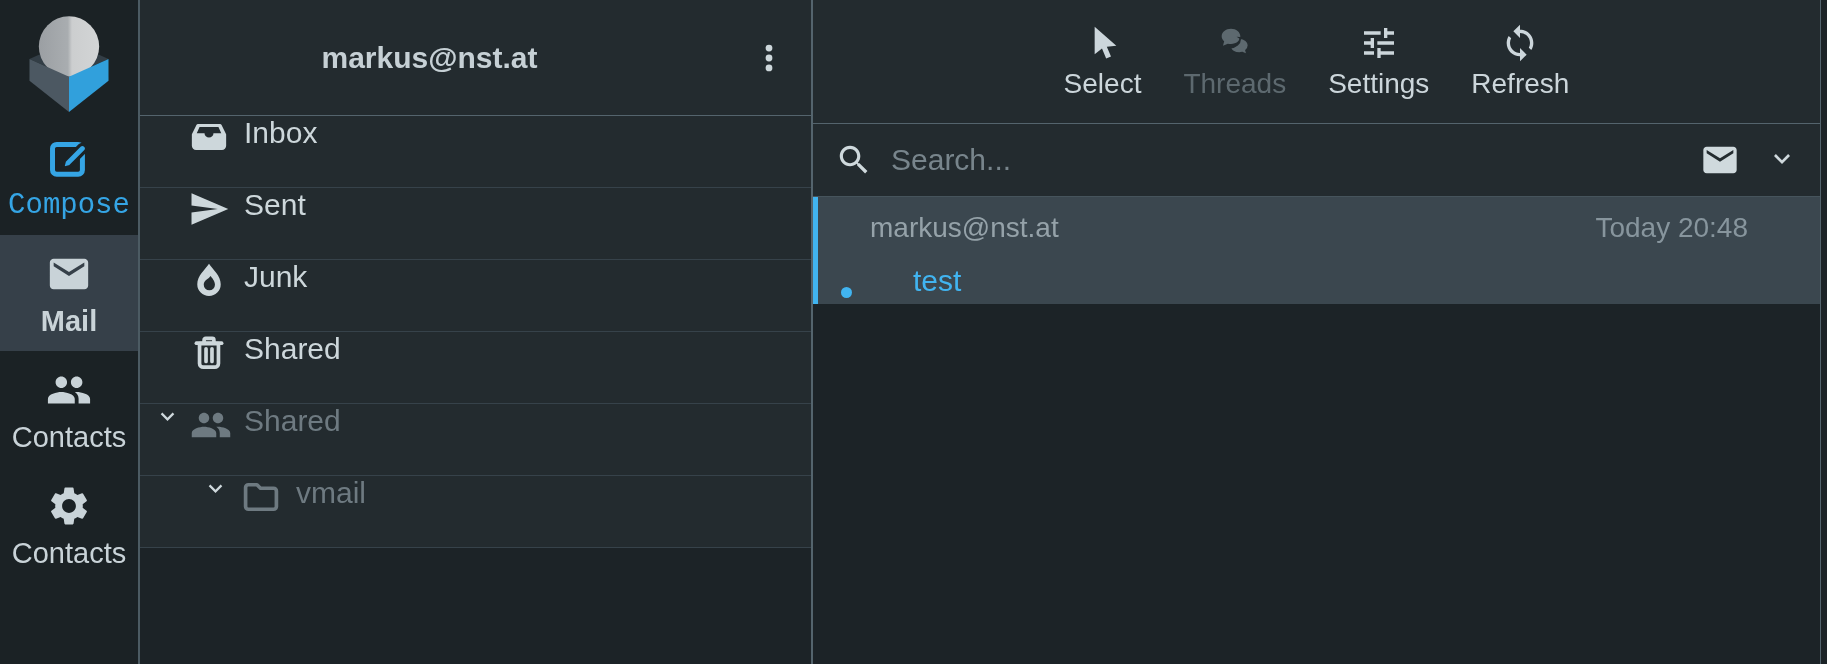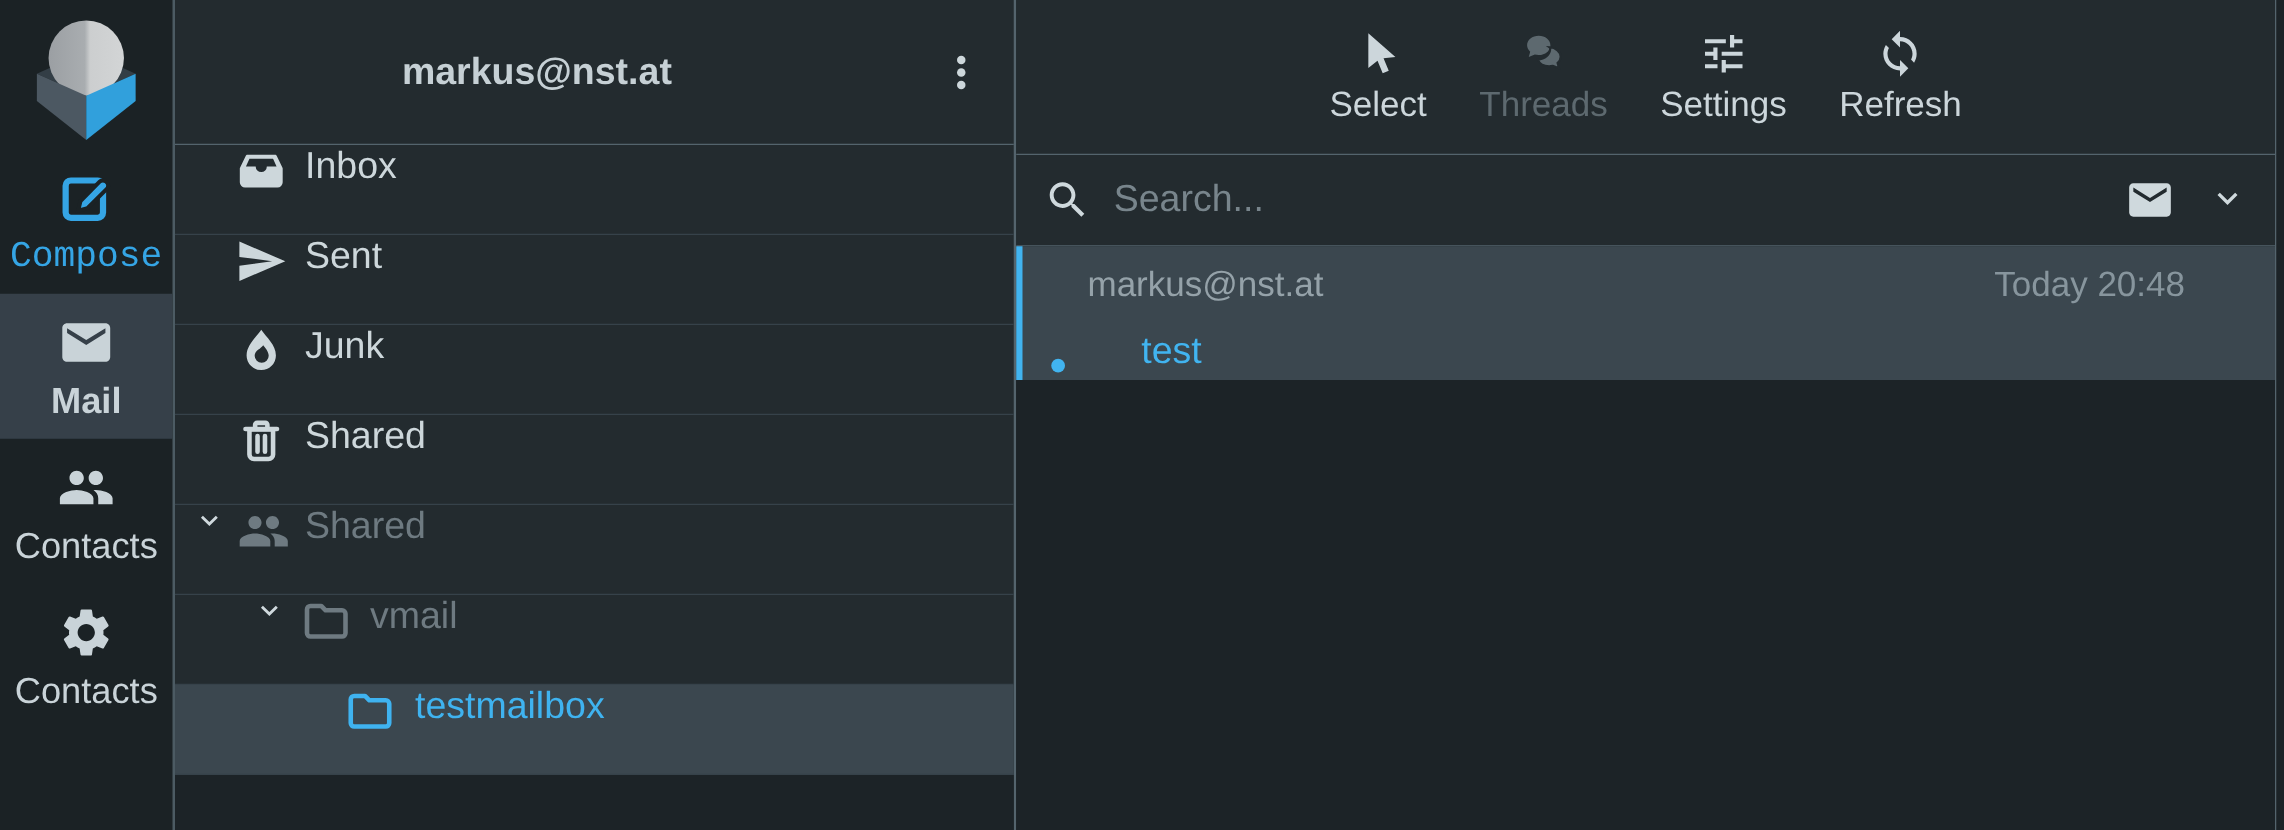--- a/index.html
+++ b/index.html
@@ -245,28 +245,20 @@
             </svg>
         </span>
         <span class="ficon">
           <svg viewBox="0 0 24 24" fill="none" stroke="currentColor" stroke-width="2.1" stroke-linejoin="round">
             <path d="M3.2 6.6a1.6 1.6 0 0 1 1.6-1.6h4.9l2 2h7.5a1.6 1.6 0 0 1 1.6 1.6v8.8a1.6 1.6 0 0 1-1.6 1.6H4.8a1.6 1.6 0 0 1-1.6-1.6z"></path>
           </svg>
         </span>
         <span>vmail</span>
       </li>
 
-      <li class="frow d2 selected">
-        <span class="ficon">
-          <svg viewBox="0 0 24 24" fill="none" stroke="currentColor" stroke-width="2.1" stroke-linejoin="round">
-            <path d="M3.2 6.6a1.6 1.6 0 0 1 1.6-1.6h4.9l2 2h7.5a1.6 1.6 0 0 1 1.6 1.6v8.8a1.6 1.6 0 0 1-1.6 1.6H4.8a1.6 1.6 0 0 1-1.6-1.6z"></path>
-          </svg>
-        </span>
-        <span>testmailbox</span>
-      </li>
     </ul>
     <div class="folder-filler"></div>
   </section>
 
   <section class="mailpane">
     <div class="mail-main">
 
       <header class="toolbar">
         <button class="tbtn">
           <svg viewBox="0 0 24 24" fill="currentColor">

